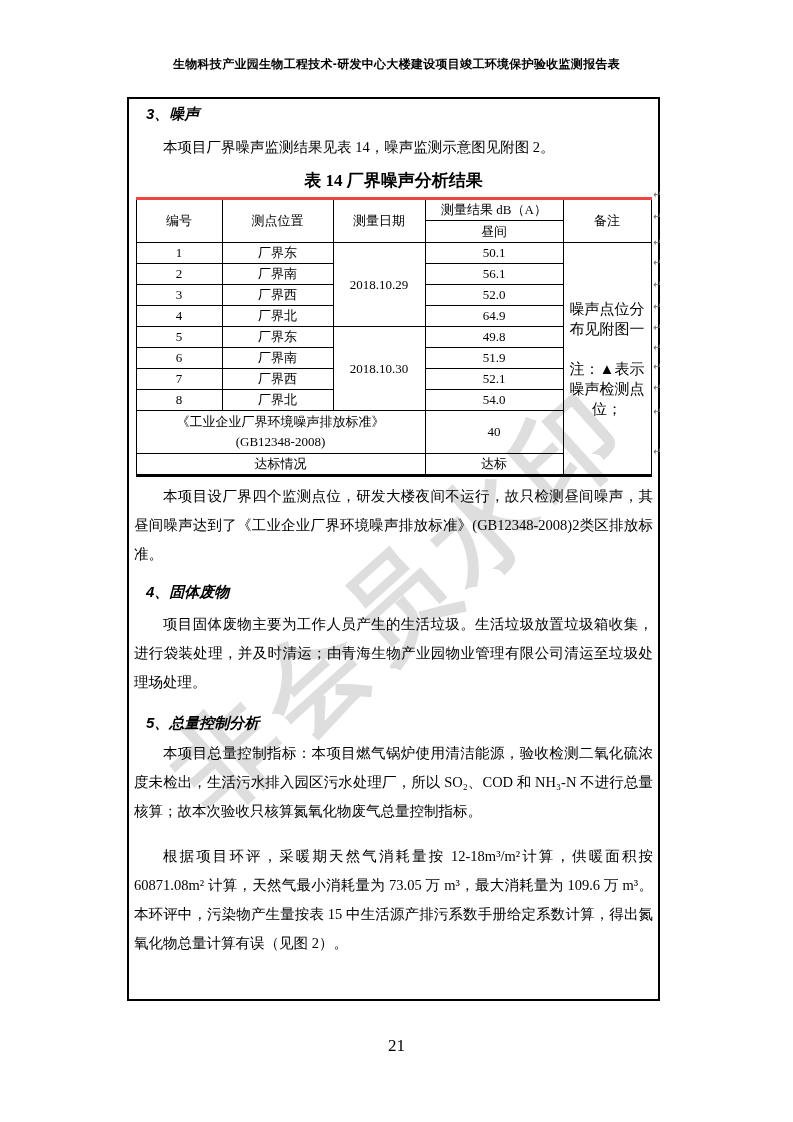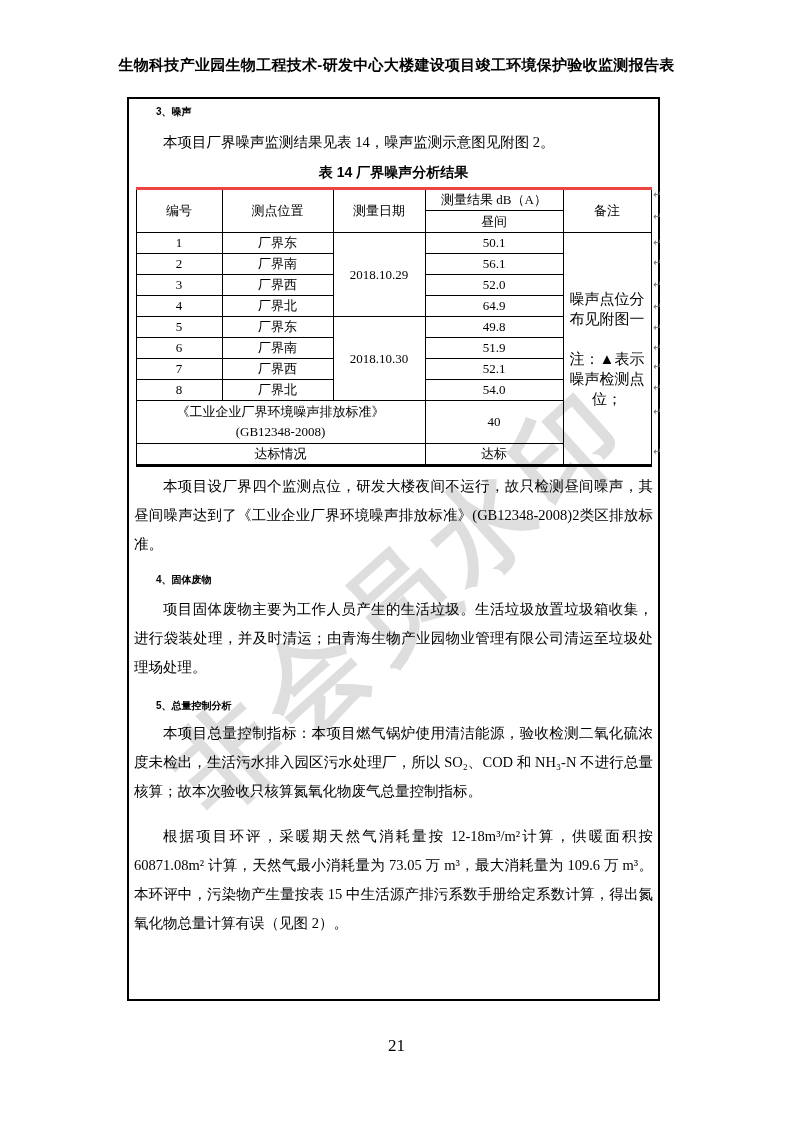--- a/index.html
+++ b/index.html
@@ -6,60 +6,60 @@
   html,body { margin:0; padding:0; }
   body {
     width:793px; height:1122px; background:#ffffff; position:relative;
     font-family:"Liberation Serif","DejaVu Serif",serif; color:#000;
     overflow:hidden;
   }
   .page { position:absolute; inset:0; }
 
   .doc-header {
     position:absolute; top:56px; left:0; width:100%;
-    text-align:center; font-size:15px; font-weight:bold;
+    text-align:center; font-size:12px; font-weight:bold;
     font-family:"Liberation Sans","DejaVu Sans",sans-serif;
     letter-spacing:0.3px; z-index:2;
   }
 
   .watermark {
     position:absolute; left:108px; top:508px; width:640px;
     transform:rotate(-42deg); transform-origin:center;
     font-size:104px; font-weight:bold; letter-spacing:10px;
     color:rgba(105,105,105,0.22); white-space:nowrap;
     z-index:0; pointer-events:none;
     font-family:"Liberation Sans","DejaVu Sans",sans-serif;
   }
 
   .content-box {
     position:absolute; left:127px; top:97px; width:533px; height:904px;
     border:2px solid #000; z-index:1; padding:0 5px;
   }
 
   h3.sec {
     font-family:"Liberation Sans","DejaVu Sans",sans-serif;
-    font-size:10px; font-weight:bold; margin:0 0 0 22px; padding:0;
+    font-size:15px; font-weight:bold; margin:0 0 0 12px; padding:0;font-style:italic;
   }
   #sec3-title { margin-top:6px; }
   #sec4-title { margin-top:14px; }
   #sec5-title { margin-top:17px; }
 
   p.body {
     font-size:14.5px; line-height:29px; margin:0; text-align:justify;
   }
   .indent { text-indent:2em; }
   #noise-intro { margin-top:10px; line-height:26px; }
   #noise-conclusion { margin-top:5px; }
   #solid-waste-body { margin-top:8px; }
   #total-control-p1 { margin-top:6px; }
   #total-control-p2 { margin-top:16px; }
 
   .table-title {
-    text-align:center; font-weight:bold; font-size:14px;
-    font-family:Liberation Sans, sans-serif;
+    text-align:center; font-weight:bold; font-size:17px;
+    font-family:Liberation Serif, serif;
     margin:9px 0 5px 0;
   }
 
   table.noise {
     border-collapse:collapse; table-layout:fixed; width:515px;
     margin:0 auto; font-size:13px;
     border-top:3px solid #ef4444; border-bottom:3px solid #000;
   }
   table.noise th, table.noise td {
     border:1px solid #000; text-align:center; font-weight:normal;

